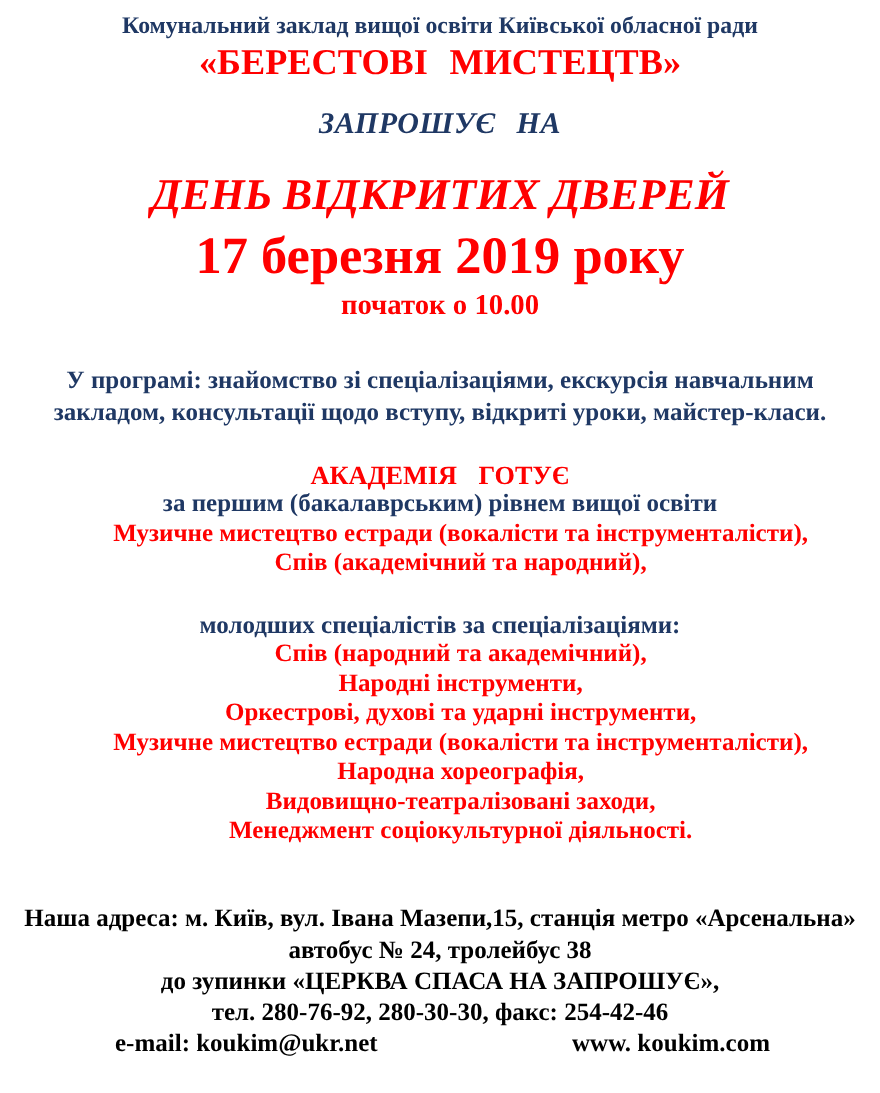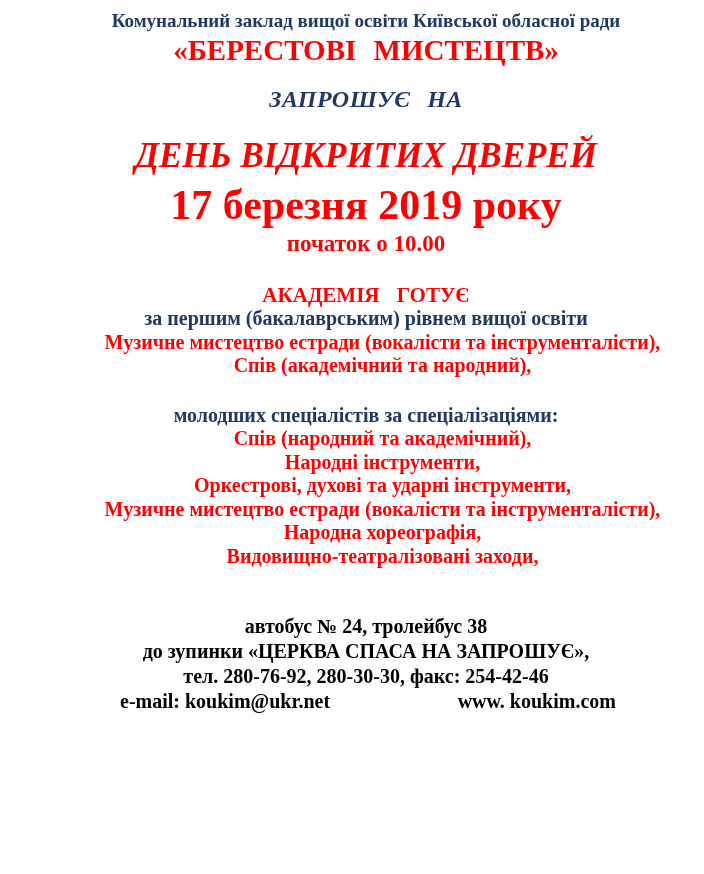--- a/index.html
+++ b/index.html
@@ -12,21 +12,21 @@
     width: 704px;
     height: 874px;
     background: #ffffff;
     overflow: hidden;
   }
   body {
     font-family: "Liberation Serif", "DejaVu Serif", serif;
     font-weight: bold;
     text-align: center;
   }
-  .flyer { padding-top: 10px; padding-left: 28px; }
+  .flyer { padding-top: 10px; }
 
   .org {
     color: var(--navy);
     font-size: 19px;
     line-height: 22px;
   }
   .academy {
     color: var(--red);
     font-size: 29px;
     line-height: 36px;
@@ -103,38 +103,41 @@
   <div class="academy">«БЕРЕСТОВІ МИСТЕЦТВ»</div>
 
   <div class="invites">ЗАПРОШУЄ НА</div>
 
   <div class="event-title">ДЕНЬ ВІДКРИТИХ ДВЕРЕЙ</div>
 
   <div class="event-date">17 березня 2019 року</div>
 
   <div class="event-start">початок о 10.00</div>
 
+  <div class="program">У програмі: знайомство зі спеціалізаціями, екскурсія навчальним закладом, консультації щодо вступу, відкриті уроки, майстер-класи.</div>
 
   <div class="prepares">АКАДЕМІЯ ГОТУЄ</div>
 
   <div class="line navy">за першим (бакалаврським) рівнем вищої освіти</div>
 
   <div class="line red">Музичне мистецтво естради (вокалісти та інструменталісти),</div>
   <div class="line red">Спів (академічний та народний),</div>
 
   <div class="line navy junior-intro">молодших спеціалістів за спеціалізаціями:</div>
 
   <div class="line red">Спів (народний та академічний),</div>
   <div class="line red">Народні інструменти,</div>
   <div class="line red">Оркестрові, духові та ударні інструменти,</div>
   <div class="line red">Музичне мистецтво естради (вокалісти та інструменталісти),</div>
   <div class="line red">Народна хореографія,</div>
   <div class="line red">Видовищно-театралізовані заходи,</div>
+  <div class="line red">Менеджмент соціокультурної діяльності.</div>
 
   <div class="address">
+    <div class="addr-line">Наша адреса: м. Київ, вул. Івана Мазепи,15, станція метро «Арсенальна»</div>
     <div class="addr-line">автобус № 24, тролейбус 38</div>
     <div class="addr-line">до зупинки «ЦЕРКВА СПАСА НА ЗАПРОШУЄ»,</div>
     <div class="addr-line">тел. 280-76-92, 280-30-30, факс: 254-42-46</div>
     <div class="addr-last">
       <span>e-mail: koukim@ukr.net</span>
       <span>www. koukim.com</span>
     </div>
   </div>
 
 </div>

